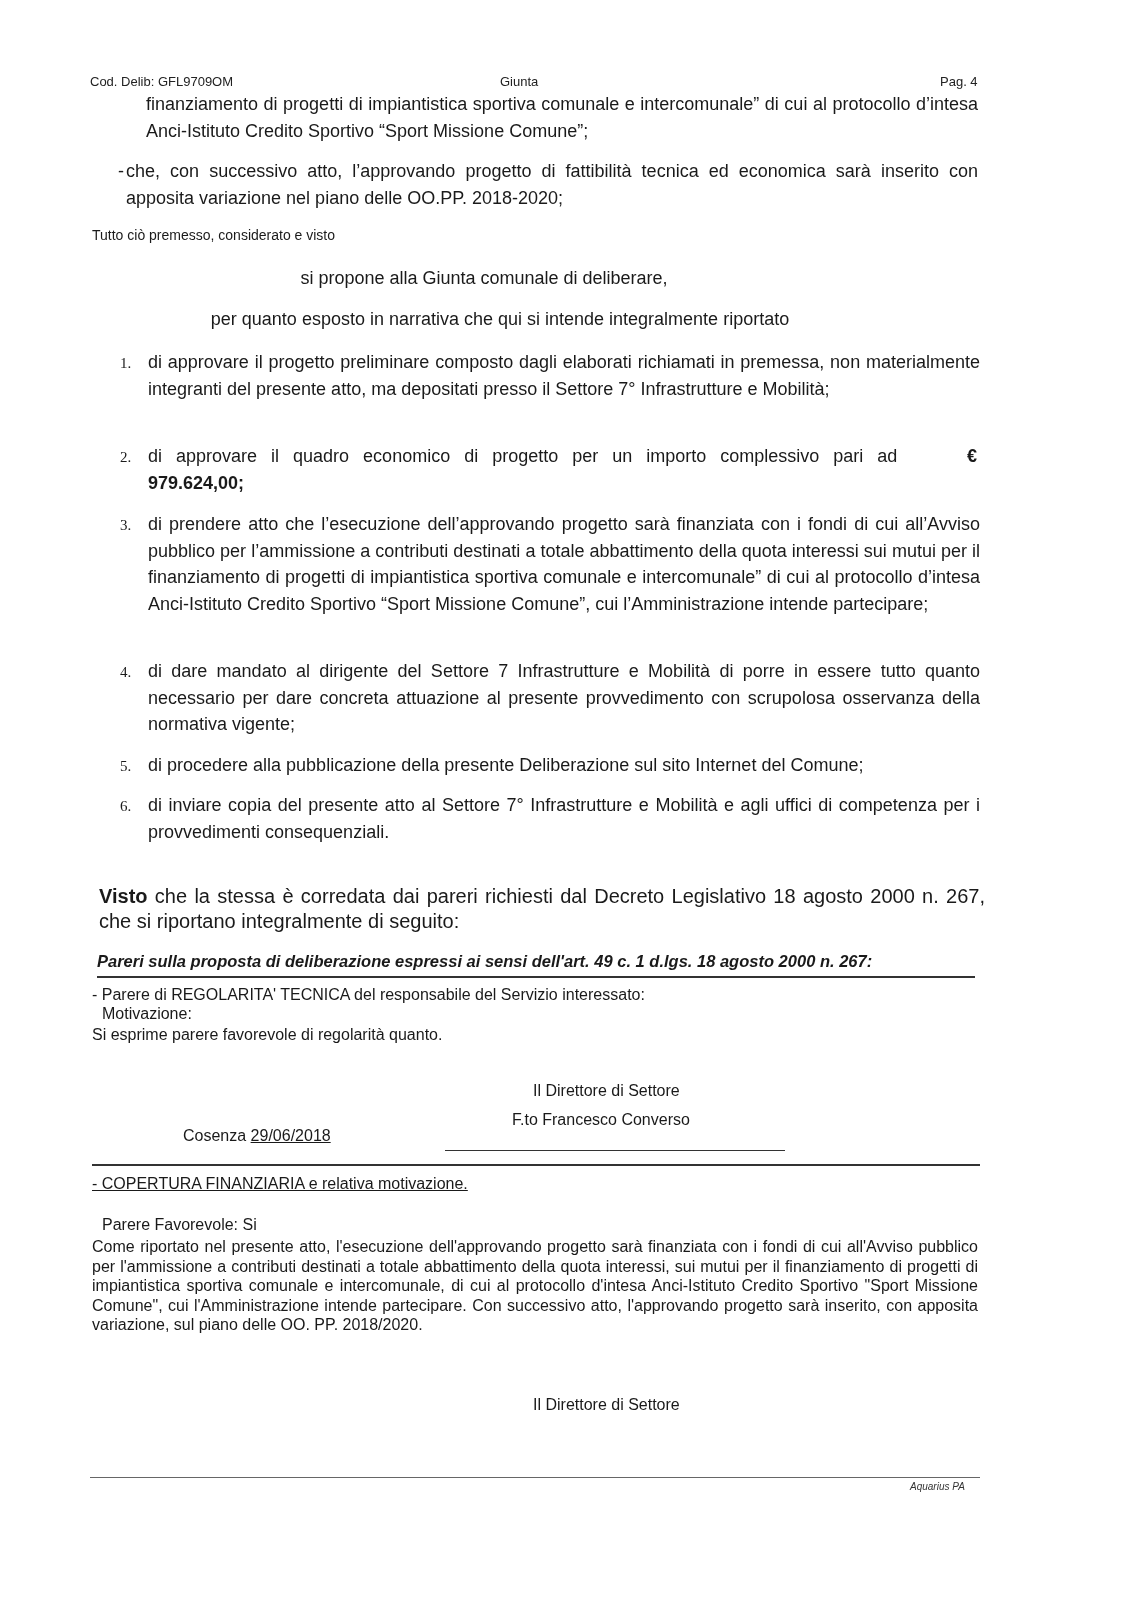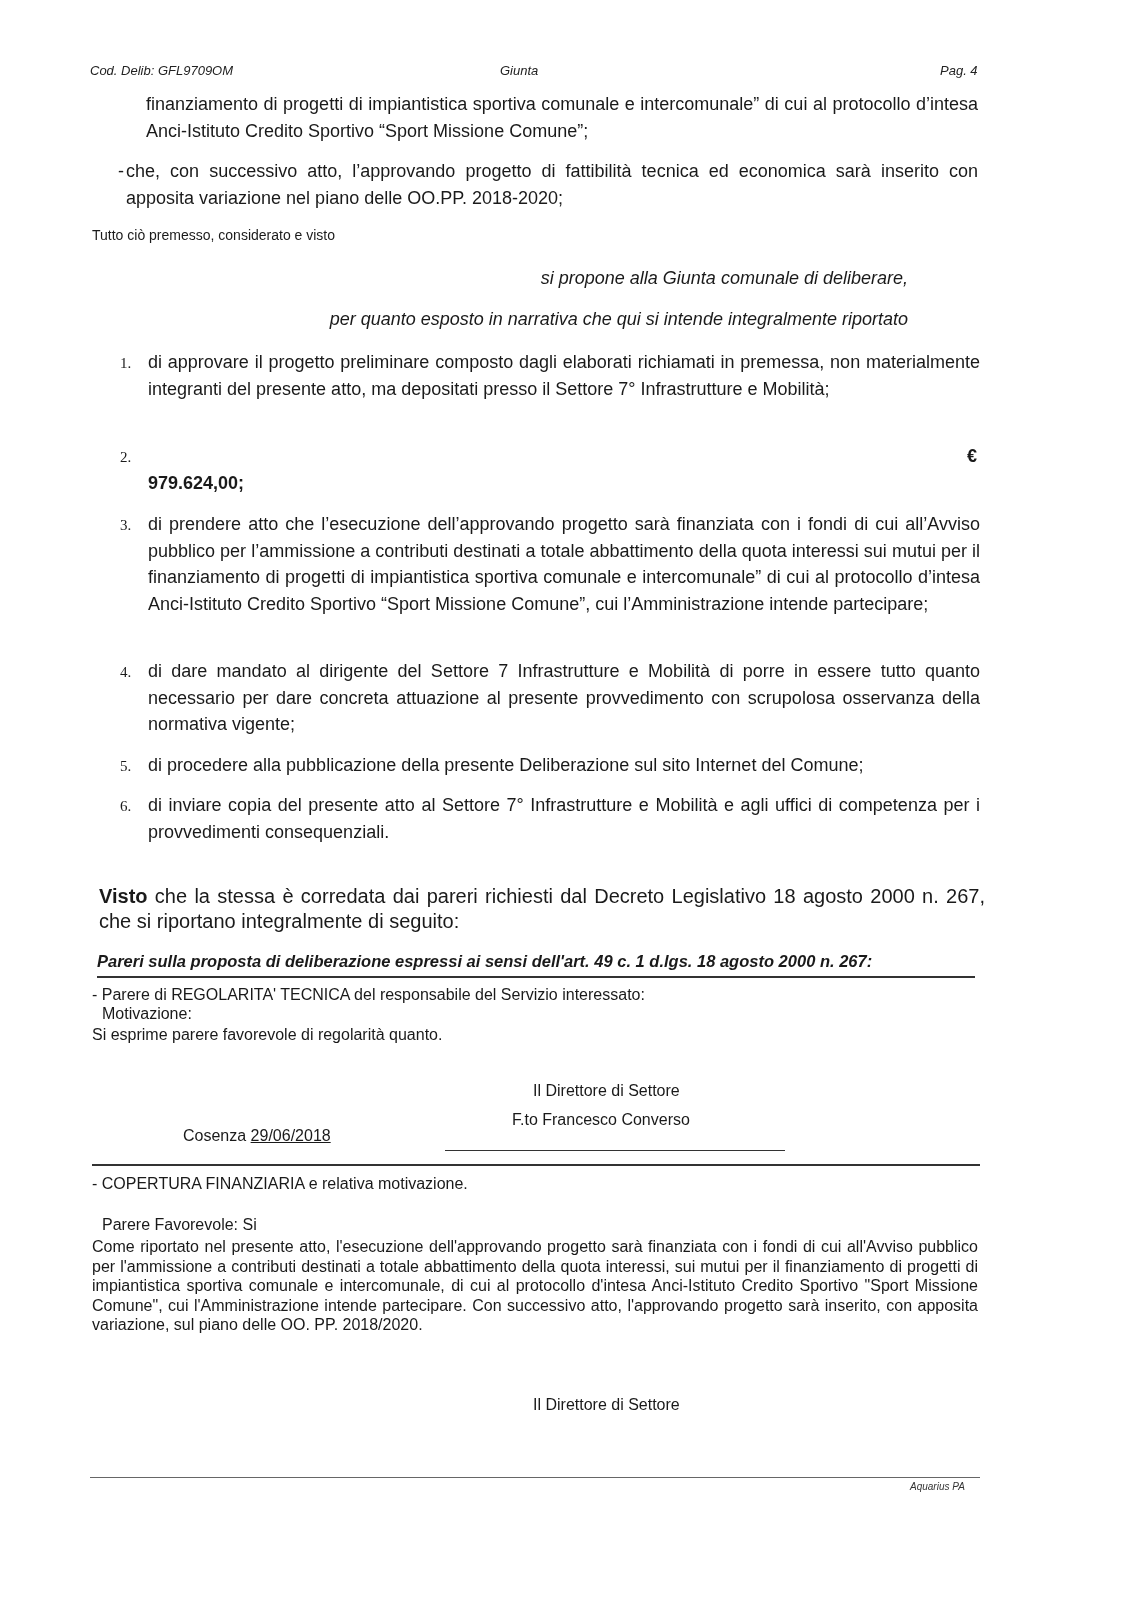--- a/index.html
+++ b/index.html
@@ -1,23 +1,23 @@
 <!DOCTYPE html>
 <html><head>
 <meta charset="utf-8">
 <style>
   html, body { margin: 0; padding: 0; background: #ffffff; }
   body { width: 1130px; height: 1600px; position: relative; font-family: "Liberation Sans", sans-serif; color: #1a1a1a; overflow: hidden; }
   .abs { position: absolute; }
-  .hdr { top: 63px; font-size: 13px; font-style: italic; color: #222; }
+  .hdr { top: 74px; font-size: 13px; color: #222; }
   .body-text { font-size: 18px; line-height: 26.5px; text-align: justify; text-align-last: left; }
   .item { position: absolute; left: 120px; width: 860px; font-size: 18px; line-height: 26.5px; }
   .item .num { font-family: "Liberation Serif", serif; font-size: 15px; display: inline-block; }
   .item .txt { display: block; position: absolute; left: 28px; top: 0; width: 832px; text-align: justify; }
-  .centered-it { font-style: italic; font-size: 18px; text-align: right; width: 908px; left: 0; }
+  .centered-it { font-size: 18px; text-align: center; width: 908px; left: 0; }
   .small { font-size: 16px; line-height: 19.5px; }
   .rule { position: absolute; background: #333; }
 </style>
 </head>
 <body>
 
 <div class="abs hdr" style="left:90px;">Cod. Delib: GFL9709OM</div>
 <div class="abs hdr" style="left:500px;">Giunta</div>
 <div class="abs hdr" style="left:940px;">Pag. 4</div>
 
@@ -34,21 +34,21 @@
 <div class="abs centered-it" style="top:309px; left:0; padding-left:92px; box-sizing:border-box;">per quanto esposto in narrativa che qui si intende integralmente riportato</div>
 
 <div class="item" style="top:349px;">
   <span class="num">1.</span>
   <span class="txt">di approvare il progetto preliminare composto dagli elaborati richiamati in premessa, non materialmente integranti del presente atto, ma depositati presso il Settore 7° Infrastrutture e Mobilità;</span>
 </div>
 
 <div class="item" style="top:443px;">
   <span class="num">2.</span>
   <span class="txt" style="text-align:left;">
-    <span style="position:absolute; left:819px; top:0; font-weight:bold;">€</span><br>
+    <span style="word-spacing:9px;">di approvare il quadro economico di progetto per un importo complessivo pari ad </span><span style="position:absolute; left:819px; top:0; font-weight:bold;">€</span><br>
     <b>979.624,00;</b>
   </span>
 </div>
 
 <div class="item" style="top:511px;">
   <span class="num">3.</span>
   <span class="txt">di prendere atto che l’esecuzione dell’approvando progetto sarà finanziata con i fondi di cui all’Avviso pubblico per l’ammissione a contributi destinati a totale abbattimento della quota interessi sui mutui per il finanziamento di progetti di impiantistica sportiva comunale e intercomunale” di cui al protocollo d’intesa Anci-Istituto Credito Sportivo “Sport Missione Comune”, cui l’Amministrazione intende partecipare;</span>
 </div>
 
 <div class="item" style="top:658px;">
@@ -78,20 +78,20 @@
 <div class="abs small" style="left:92px; top:1025px;">Si esprime parere favorevole di regolarità quanto.</div>
 
 <div class="abs" style="left:533px; top:1082px; font-size:16px;">Il Direttore di Settore</div>
 <div class="abs" style="left:183px; top:1111px; font-size:16px;margin-top:16px;">
   <span>Cosenza </span><span style="text-decoration:underline;">29/06/2018</span>
 </div>
 <div class="abs" style="left:512px; top:1111px; font-size:16px;">F.to Francesco Converso</div>
 <div class="rule" style="left:445px; top:1150px; width:340px; height:1px;"></div>
 <div class="rule" style="left:92px; top:1164px; width:888px; height:2px;"></div>
 
-<div class="abs small" style="left:92px; top:1174px;">- COPERTURA FINANZIARIA e relativa motivazione.</div>
+<div class="abs small" style="left:92px; top:1174px;text-decoration:underline;">- COPERTURA FINANZIARIA e relativa motivazione.</div>
 <div class="abs small" style="left:102px; top:1215px;">Parere Favorevole:  Si</div>
 <div class="abs small" style="left:92px; top:1237px; width:886px; text-align:justify;">Come riportato nel presente atto, l'esecuzione dell'approvando progetto sarà finanziata con i fondi di cui all'Avviso pubblico per l'ammissione a contributi destinati a totale abbattimento della quota interessi, sui mutui per il finanziamento di progetti di impiantistica sportiva comunale e intercomunale, di cui al protocollo d'intesa Anci-Istituto Credito Sportivo "Sport Missione Comune", cui l'Amministrazione intende partecipare. Con successivo atto, l'approvando progetto sarà inserito, con apposita variazione, sul piano delle OO. PP. 2018/2020.</div>
 
 <div class="abs" style="left:533px; top:1396px; font-size:16px;">Il Direttore di Settore</div>
 
 <div class="rule" style="left:90px; top:1477px; width:890px; height:1px; background:#666;"></div>
 <div class="abs" style="left:910px; top:1481px; font-size:10px; font-style:italic; color:#333;">Aquarius PA</div>
 
 </body></html>

